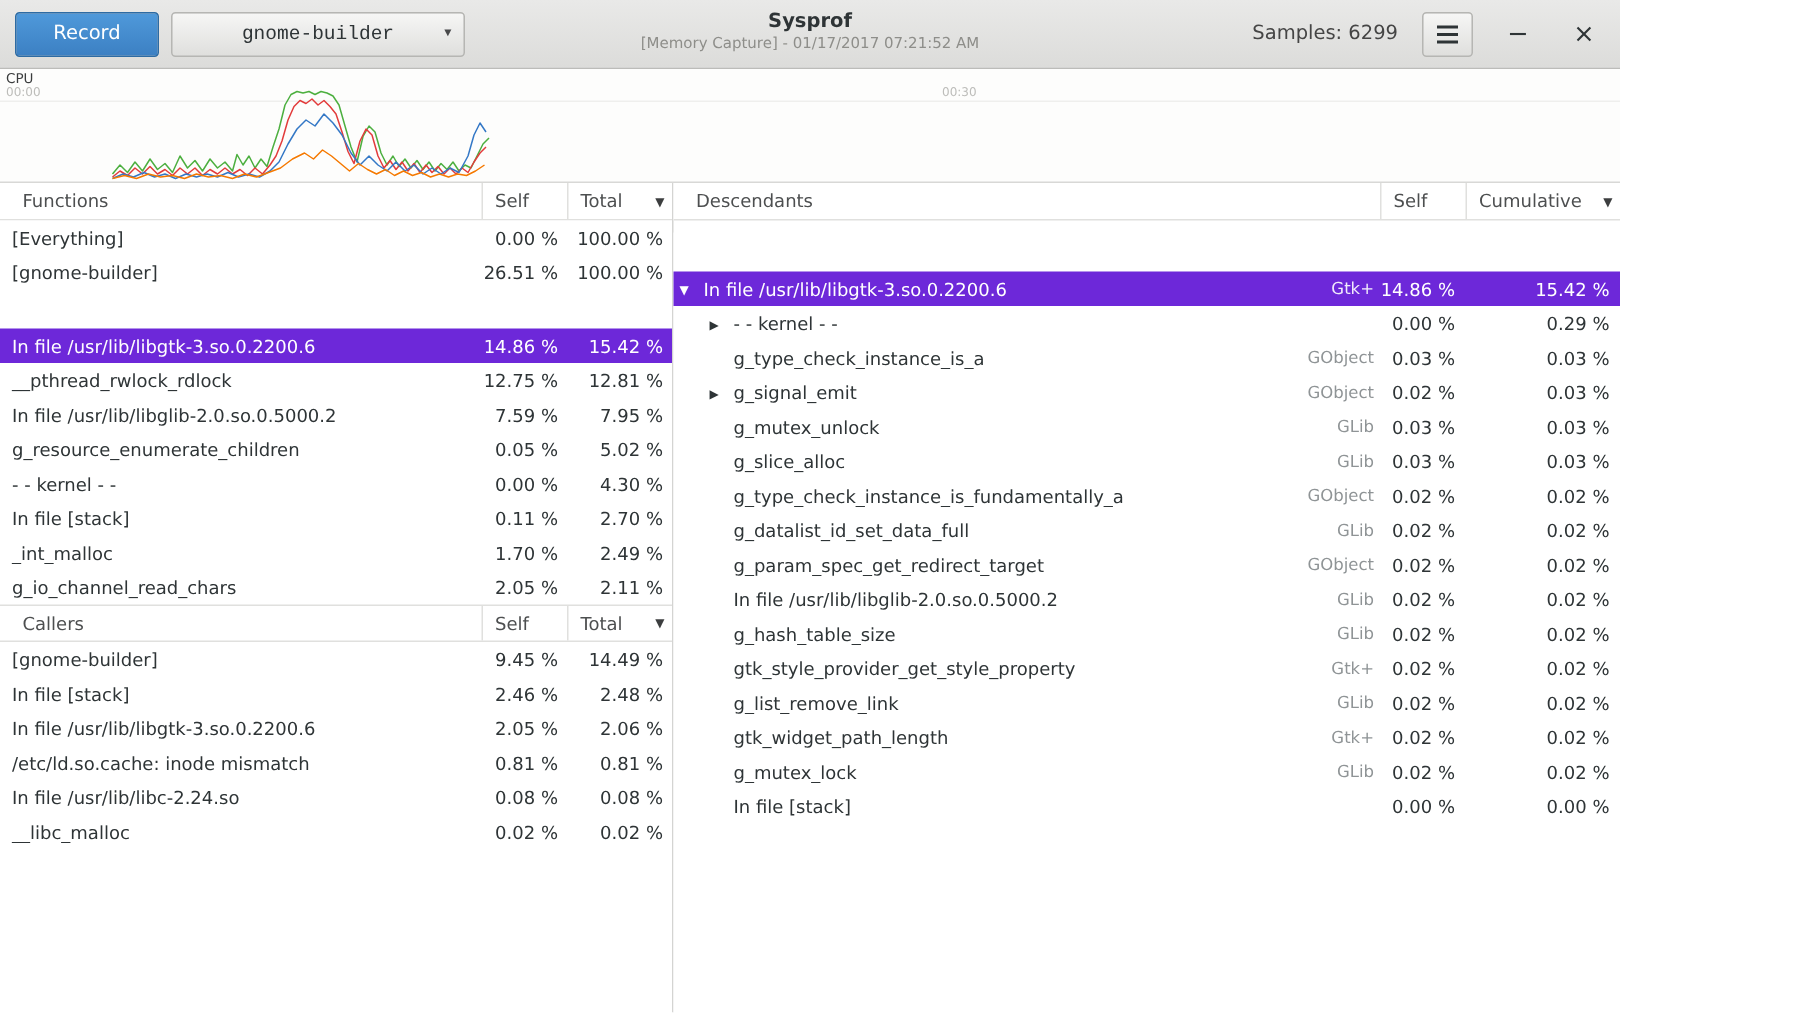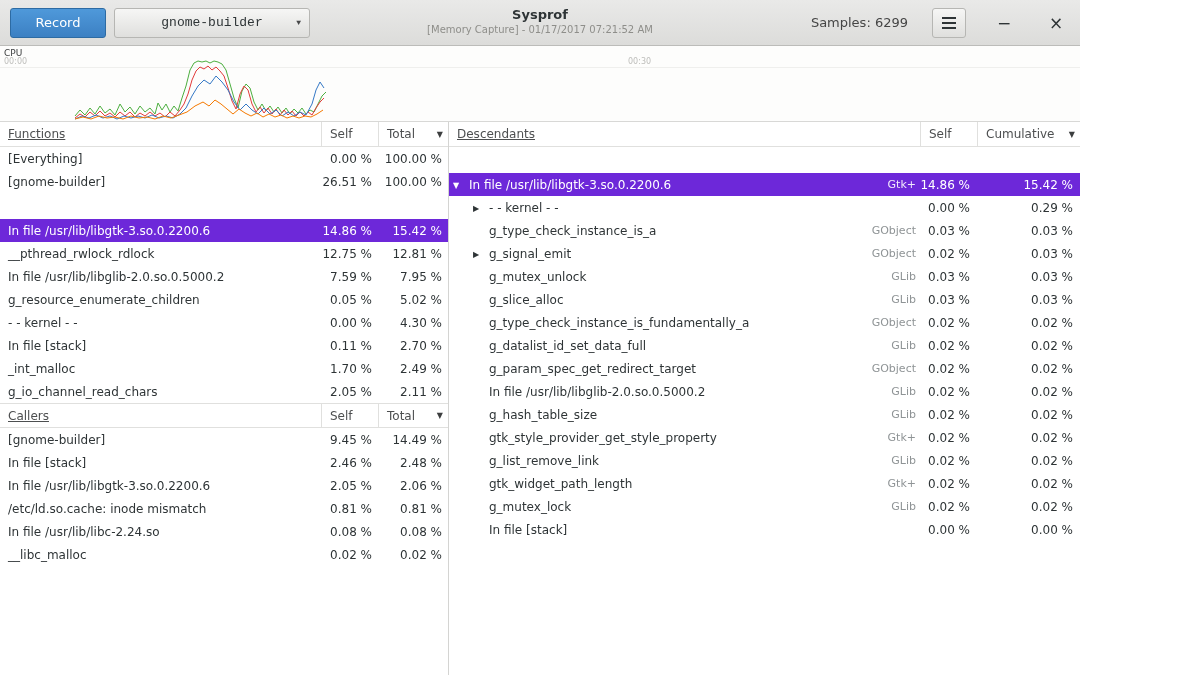--- a/index.html
+++ b/index.html
@@ -31,21 +31,21 @@
     border-color:#2d6ba3; color:#ffffff;
   }
   .btn.target { width:196px; position:relative; justify-content:center;font-family:Liberation Mono, monospace; }
   .btn.target .chevron { position:absolute; right:8px; font-size:8px; color:#48494a; }
   .titlebox {
     position:absolute; left:50%; top:6px; transform:translateX(-50%);
     text-align:center; pointer-events:none;
   }
   .title { font-size:13px; font-weight:bold; color:#2e3436; line-height:17px; }
   .subtitle { font-size:10px; color:#8e8e8a; line-height:13px; }
-  .hright { margin-left:auto; display:flex; align-items:center; gap:24px; }
+  .hright { margin-left:auto; display:flex; align-items:center; gap:16px; }
   .samples { font-size:13px; color:#454545; }
   .btn.menu { width:34px; padding:0; }
   .hamburger i { display:block; width:14px; height:2px; background:#2e3436; margin:3px 0; }
   .winctl {
     border:none; background:transparent; font-family:inherit;
     font-size:17px; color:#2e3436; width:28px; height:30px; line-height:28px;
     display:inline-flex; align-items:center; justify-content:center; cursor:default;
   }
 
   
@@ -56,31 +56,31 @@
   .graph svg { position:absolute; left:0; top:0; }
   .cpu-label { position:absolute; left:4px; top:2px; font-size:9px; color:#3a3c3d; }
   .tl { position:absolute; top:11px; font-size:8px; color:#bdbdba; }
   .t0 { left:4px; }
   .t30 { left:628px; }
   .ruler { position:absolute; left:0; top:21px; width:100%; border-top:1px solid #efefed; }
 
   
   .main { flex:1; display:flex; background:#ffffff; min-height:0; }
   .left-pane { width:449px; box-sizing:border-box; border-right:1px solid #d4d4d2; display:flex; flex-direction:column; }
-  .right-pane { flex:1; display:flex; flex-direction:column; min-width:0; }
+  .right-pane { flex:1; display:flex; flex-direction:column; min-width:0;gap:8px; }
 
   .thead {
     flex:0 0 25px; height:25px; box-sizing:border-box; display:grid; align-items:center;
     background:#ffffff; border-bottom:1px solid #e0e0de; color:#4d4f50;
   }
   .thead.ctop { border-top:1px solid #e0e0de; }
   .lgrid { grid-template-columns:1fr 57px 70px; }
   .rgrid-h { grid-template-columns:1fr 57px 103px; }
   .hcell { height:100%; display:flex; align-items:center; white-space:nowrap; overflow:hidden; }
-  .hcell.first { padding-left:8px;text-decoration:underline; }
+  .hcell.first { padding-left:15px; }
   .hcell.sep { border-left:1px solid #e0e0de; padding-left:8px; }
   .sort-icon { margin-left:auto; padding-right:5px; font-size:8px; color:#3c3e3f; }
 
   .tbody { background:#ffffff; }
   .tbody.fixed { flex:0 0 253px; }
   .tbody.grow { flex:1; }
 
   .row, .drow { height:23px; display:grid; align-items:center; }
   .row { grid-template-columns:1fr 57px 70px; }
   .drow { grid-template-columns:1fr 70px 57px 103px; }

